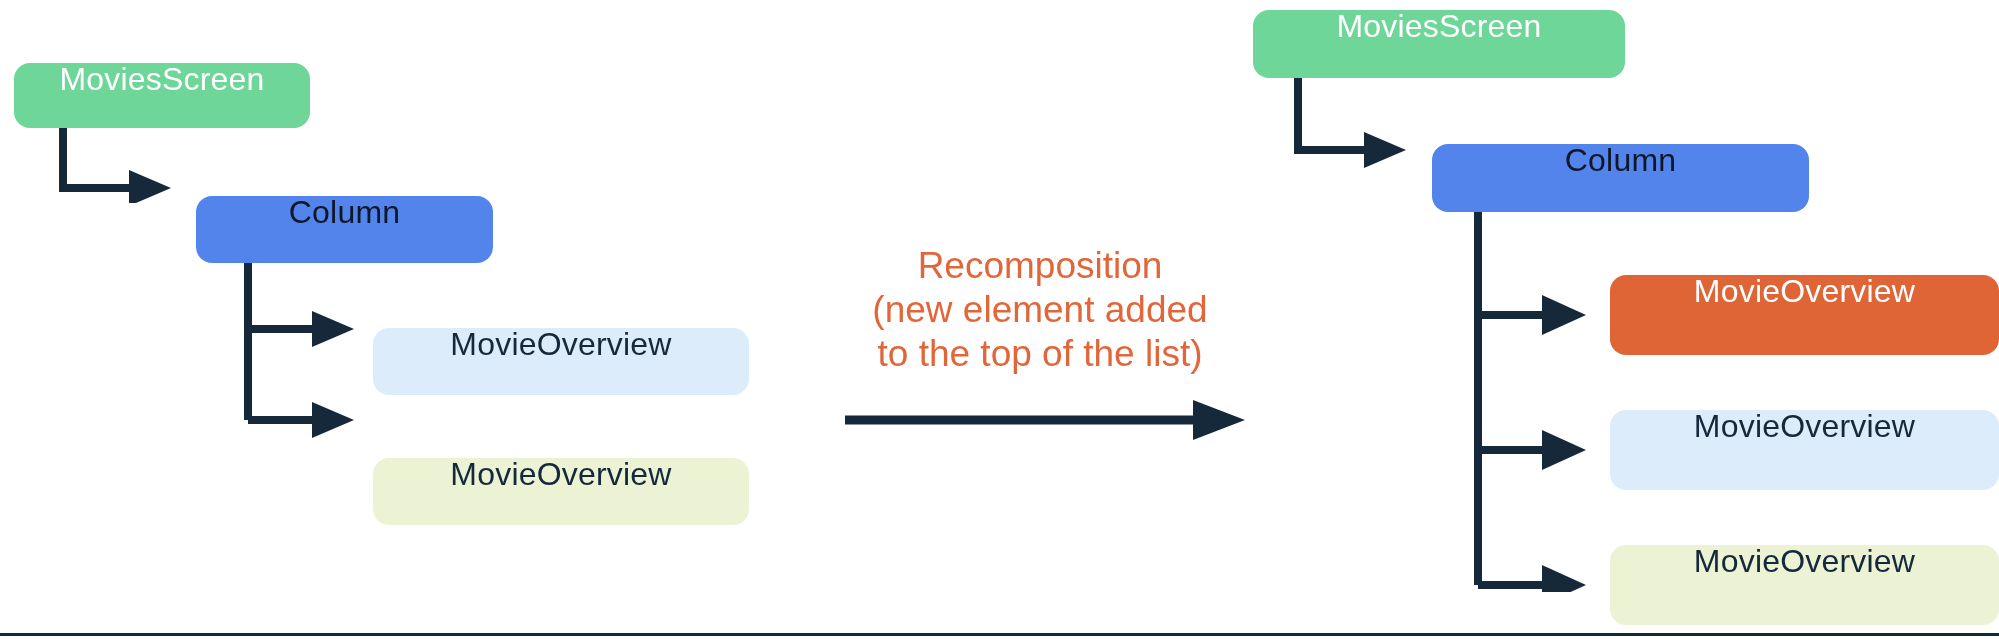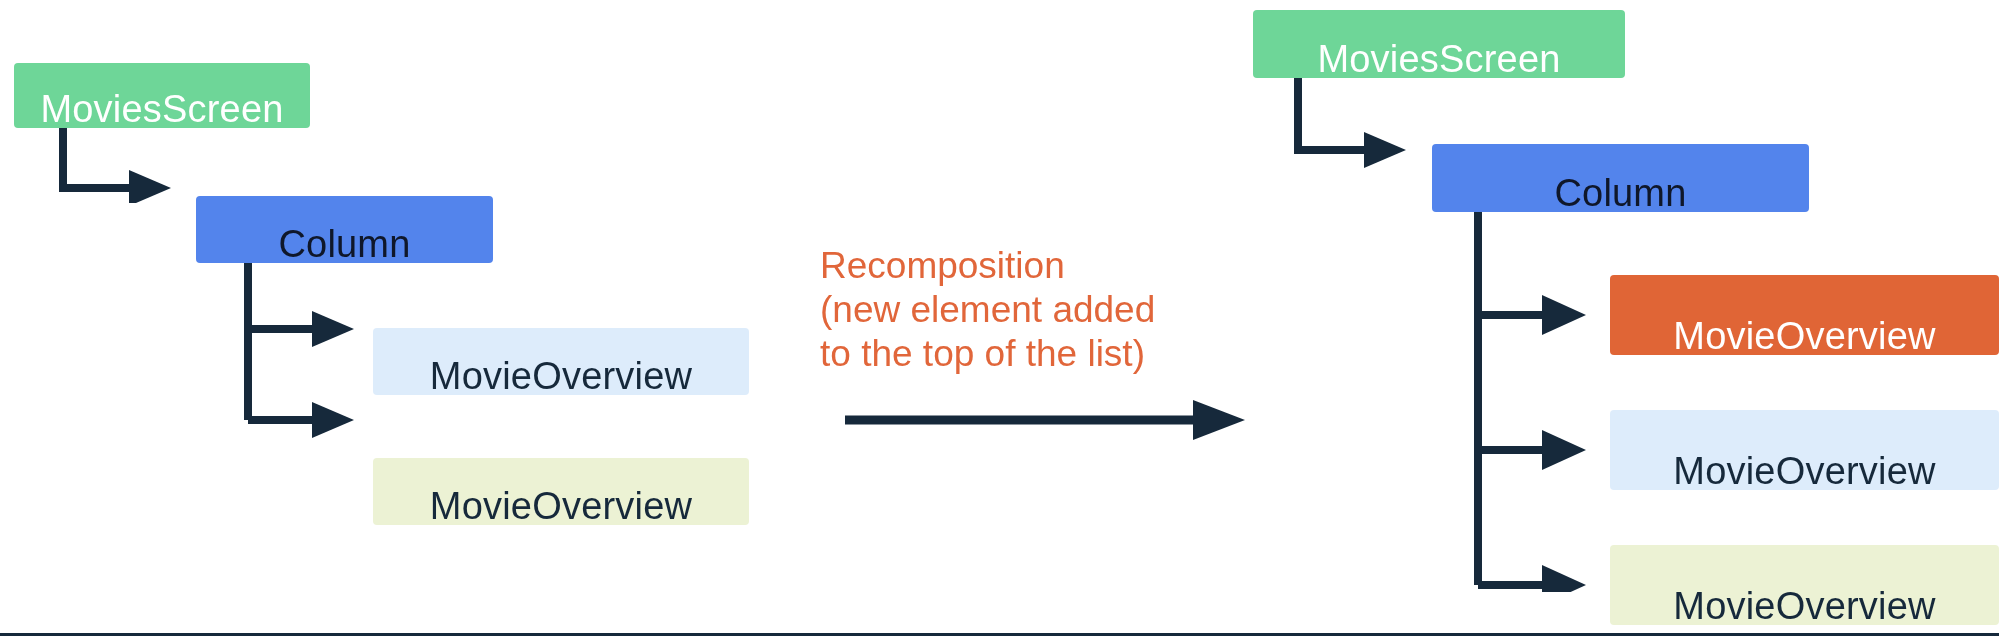--- a/index.html
+++ b/index.html
@@ -13,46 +13,46 @@
   #stage {
     position: relative;
     width: 1999px;
     height: 639px;
     background: #ffffff;
     overflow: hidden;
   }
   .node {
     position: absolute;
     display: flex;
-    align-items: flex-end;
+    align-items: flex-start;
     justify-content: center;
-    border-radius: 4px;
+    border-radius: 16px;
     box-sizing: border-box;
-    font-size: 38px;
+    font-size: 32px;
     line-height: 1;
     white-space: nowrap;
     letter-spacing: 0.2px;
   }
   .node-label {
     display: block;
   }
   
   .n-green   { background: #6ed698; color: #ffffff; }
   .n-blue    { background: #5384ec; color: #0f172a; }
   .n-lblue   { background: #ddecfb; color: #16293b; }
   .n-yellow  { background: #ecf2d4; color: #16293b; }
   .n-orange  { background: #e06536; color: #ffffff; }
 
   .conn {
     position: absolute;
     pointer-events: none;
   }
   .caption {
     position: absolute;
-    text-align: left;
+    text-align: center;
     color: #e1663a;
     font-size: 37px;
     line-height: 1.17;
     white-space: pre;
   }
   .baseline {
     position: absolute;
     left: 0;
     width: 1999px;
     height: 3px;

